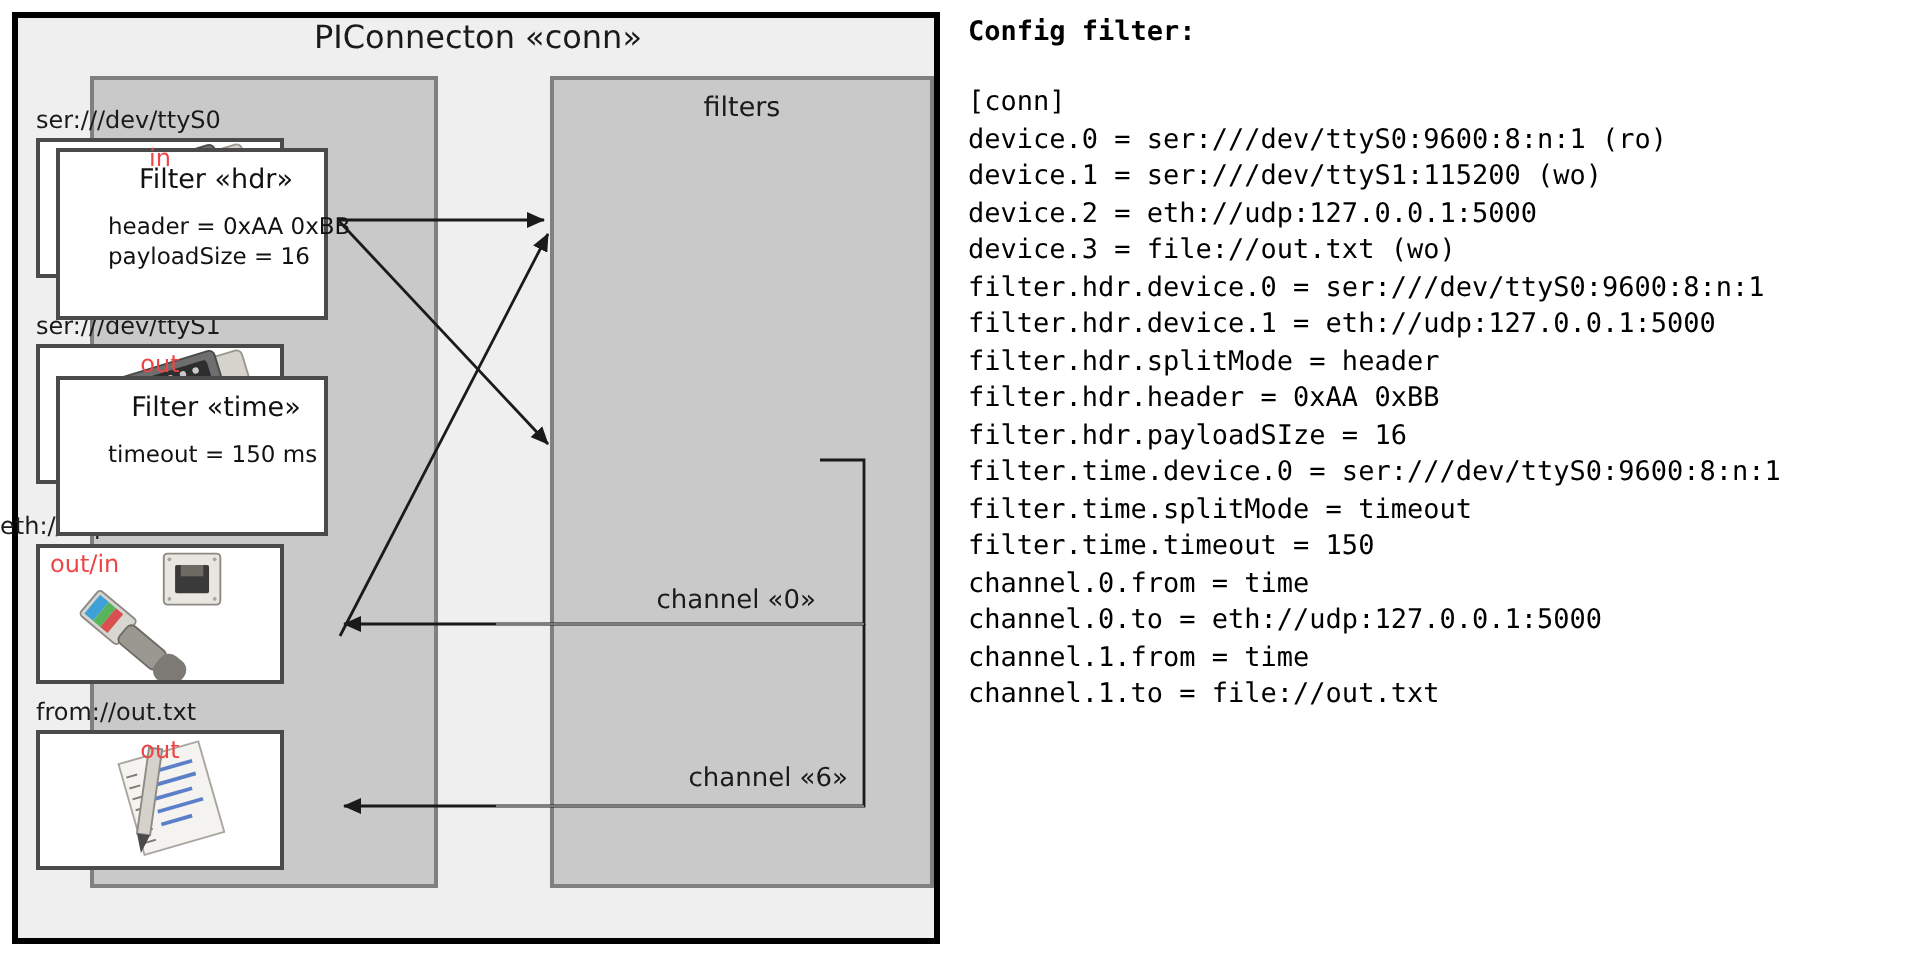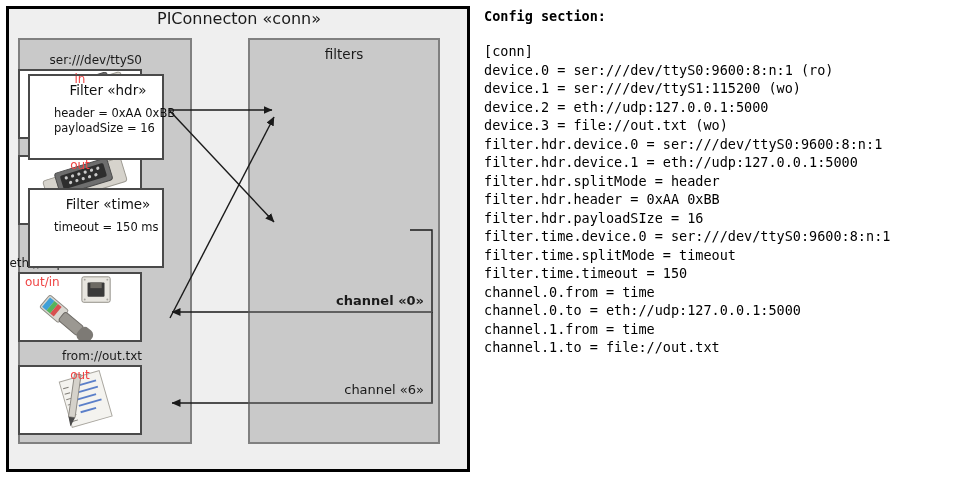--- a/index.html
+++ b/index.html
@@ -38,20 +38,21 @@
     text-align: center;
     font-size: 16px;
     color: #1a1a1a;
   }
 
   .group-box {
     position: absolute;
     background: #c9c9c9;
     border: 2px solid #808080;
     box-sizing: border-box;
+    margin-left: 27px;
   }
 
   #devices-group {
     left: 18px; top: 38px;
     width: 174px; height: 406px;
   }
 
   #filters-group {
     left: 248px; top: 38px;
     width: 192px; height: 406px;
@@ -68,21 +69,21 @@
 
   
   .device-item {
     position: absolute;
     left: 18px;
     width: 124px;
   }
   .device-caption {
     font-size: 12px;
     color: #1a1a1a;
-    text-align: right;
+    text-align: left;
     height: 17px;
     line-height: 17px;
     white-space: nowrap;
   }
   .device-box {
     position: relative;
     width: 124px;
     height: 70px;
     background: #ffffff;
     border: 2px solid #4a4a4a;
@@ -212,20 +213,21 @@
             <circle cx="56" cy="18" r="1.7"></circle>
           </g>
           <rect x="2" y="26" width="20" height="12" rx="2" fill="#b9b6ae"></rect>
           <rect x="6" y="30" width="6" height="5" rx="1" fill="#5c5a55"></rect>
         </g>
       </svg>
     </div>
   </div>
 
   <div class="device-item" style="top:155px;">
+    <div class="device-caption">ser:///dev/ttyS1</div>
     <div class="device-box">
       <div class="device-dir">out</div>
       <svg class="device-pic" viewBox="0 0 124 70">
         <g transform="translate(20,18) rotate(-17)">
           <rect x="0" y="8" width="86" height="26" rx="3" fill="#d6d3cc" stroke="#9b9890" stroke-width="1"></rect>
           <rect x="14" y="4" width="58" height="24" rx="3" fill="#6e6e6e" stroke="#4a4a4a" stroke-width="1"></rect>
           <rect x="19" y="8" width="48" height="15" rx="2" fill="#2e2e2e"></rect>
           <g fill="#c9c9c9">
             <circle cx="25" cy="12" r="1.7"></circle>
               <circle cx="32" cy="12" r="1.7"></circle>
@@ -306,21 +308,21 @@
     <div class="filter-title">Filter «hdr»</div>
     <div class="filter-prop">header = 0xAA 0xBB</div>
     <div class="filter-prop">payloadSize = 16</div>
   </div>
 
   <div class="filter-box" style="top:188px; height:80px;">
     <div class="filter-title">Filter «time»</div>
     <div class="filter-prop">timeout = 150 ms</div>
   </div>
 
-  <div class="channel-label" style="left:300px; top:293px; width:124px;font-weight:bold;">channel «0»</div>
+  <div class="channel-label" style="left:284px; top:293px; width:124px;">channel «0»</div>
   <div class="channel-label" style="left:300px; top:382px; width:124px;">channel «6»</div>
 
   <svg class="wires">
     <defs>
       <marker id="ah" markerWidth="9" markerHeight="8" refX="8.5" refY="4" orient="auto" markerUnits="userSpaceOnUse">
         <path d="M0,0 L9,4 L0,8 z" fill="#1a1a1a"></path>
       </marker>
     </defs>
     <g stroke="#1a1a1a" stroke-width="1.4" fill="none">
 
@@ -337,21 +339,21 @@
 
     <g stroke="#7d7d7d" stroke-width="1" fill="none">
       <path d="M 248 312 L 432 312"></path>
       <path d="M 248 403 L 432 403"></path>
     </g>
   </svg>
 
 </div>
 
 <div id="config-pane">
-  <div class="config-heading">Config section:</div>
+  <div class="config-heading">Config filter:</div>
   <div class="config-body">[conn]
 device.0 = ser:///dev/ttyS0:9600:8:n:1 (ro)
 device.1 = ser:///dev/ttyS1:115200 (wo)
 device.2 = eth://udp:127.0.0.1:5000
 device.3 = file://out.txt (wo)
 filter.hdr.device.0 = ser:///dev/ttyS0:9600:8:n:1
 filter.hdr.device.1 = eth://udp:127.0.0.1:5000
 filter.hdr.splitMode = header
 filter.hdr.header = 0xAA 0xBB
 filter.hdr.payloadSIze = 16

